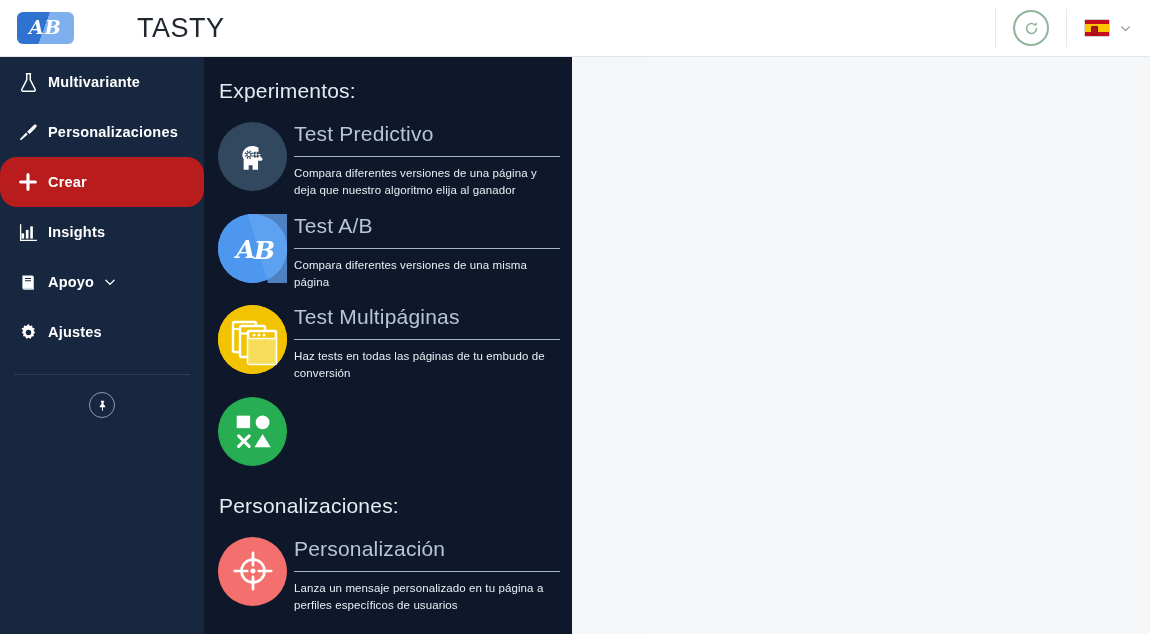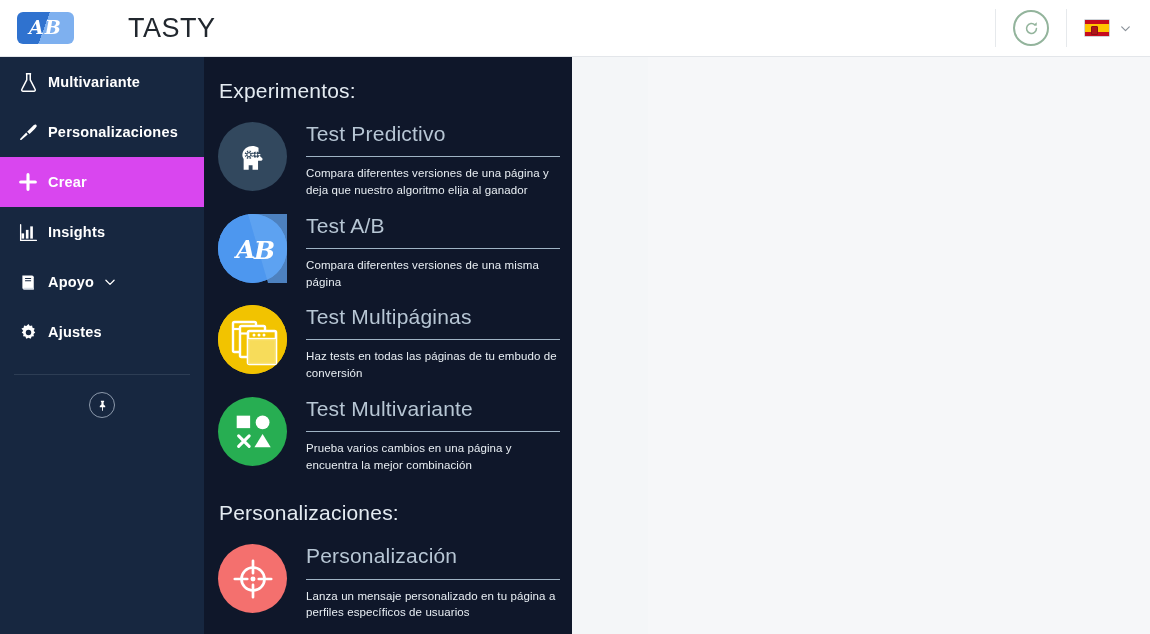--- a/index.html
+++ b/index.html
@@ -28,21 +28,21 @@
     position: relative; overflow: hidden;
   }
   .logo-badge span {
     font-family: "DejaVu Serif", serif;
     font-style: italic; font-weight: 700;
     color: #ffffff; font-size: 19px; letter-spacing: 1px;
     line-height: 1; padding-bottom: 2px;
   }
   .logo-word {
     font-size: 27px; color: #21272e; letter-spacing: 0.5px;
-    margin-left: 13px; font-weight: 400;
+    margin-left: 22px; font-weight: 400;
   }
   .header-right {
     margin-left: auto; display: flex; align-items: center; height: 57px;
   }
   .hr-sep { width: 1px; height: 38px; background: #e6e9ec; }
   .refresh-btn {
     width: 36px; height: 36px; border-radius: 50%;
     border: 2px solid #93b49c;
     display: flex; align-items: center; justify-content: center;
     margin: 0 17px; cursor: pointer; background: transparent;
@@ -75,21 +75,21 @@
   }
   .nav-item .ico {
     width: 40px; min-width: 40px; margin-left: 8px;
     display: flex; align-items: center; justify-content: center;
     color: #ffffff;
   }
   .nav-item .lbl {
     color: #ffffff; font-size: 14.5px; font-weight: 700;
     letter-spacing: 0.2px;
   }
-  .nav-item.active { background: #d946ef; }
+  .nav-item.active { background: #b91c1c; border-radius: 17px; }
   .nav-item.active .lbl { color: #ffffff; }
   .nav-chevron { margin-left: 9px; display: flex; align-items: center; }
   .nav-divider {
     height: 1px; background: #2d3d54;
     margin: 17px 14px 0 14px;
   }
   .pin-wrap { display: flex; justify-content: center; margin-top: 17px; }
   .pin-btn {
     width: 26px; height: 26px; border-radius: 50%;
     border: 1.5px solid #8d9aac;
@@ -115,21 +115,21 @@
   }
   .card {
     display: flex; align-items: flex-start;
     padding: 6px 12px 6px 14px; cursor: pointer;
   }
   .card-icon {
     width: 69px; height: 69px; min-width: 69px; border-radius: 50%;
     display: flex; align-items: center; justify-content: center;
     margin-top: 3px;
   }
-  .card-body { margin-left: 19px; padding-top: 2px; flex: 1; min-width: 0; }
+  .card-body { margin-left: 7px; padding-top: 2px; flex: 1; min-width: 0; }
   .card-title {
     font-size: 21px; color: #b7c6d4; font-weight: 400;
     letter-spacing: 0.2px; line-height: 1.25;
   }
   .card-rule {
     height: 1px; background: #9fb3c4;
     margin: 9px 0 8px 0;
   }
   .card-desc {
     font-size: 11.5px; color: #e8eef3; line-height: 1.45;
@@ -319,25 +319,20 @@
 
     <div class="card">
       <div class="card-icon" style="background:#27ae52">
         <svg width="46" height="46" viewBox="0 0 48 48">
           <rect x="7" y="8" width="14" height="13" fill="#ffffff"></rect>
           <circle cx="34" cy="15" r="7.2" fill="#ffffff"></circle>
           <path d="M9 29l11 11M20 29L9 40" stroke="#ffffff" stroke-width="3.2" stroke-linecap="round"></path>
           <path d="M34 27l8.5 14h-17z" fill="#ffffff"></path>
         </svg>
       </div>
-      <div class="card-body">
-        <div class="card-title">Test Multivariante</div>
-        <div class="card-rule"></div>
-        <div class="card-desc">Prueba varios cambios en una página y encuentra la mejor combinación</div>
-      </div>
     </div>
 
     <div class="section-title">Personalizaciones:</div>
 
     <div class="card">
       <div class="card-icon" style="background:#f4706e">
         <svg width="46" height="46" viewBox="0 0 48 48">
           <circle cx="24" cy="24" r="12" fill="none" stroke="#ffffff" stroke-width="2.8"></circle>
           <circle cx="24" cy="24" r="2.6" fill="#ffffff"></circle>
           <path d="M24 5v13M24 30v13M5 24h13M30 24h13" stroke="#ffffff" stroke-width="2.8" stroke-linecap="round"></path>

